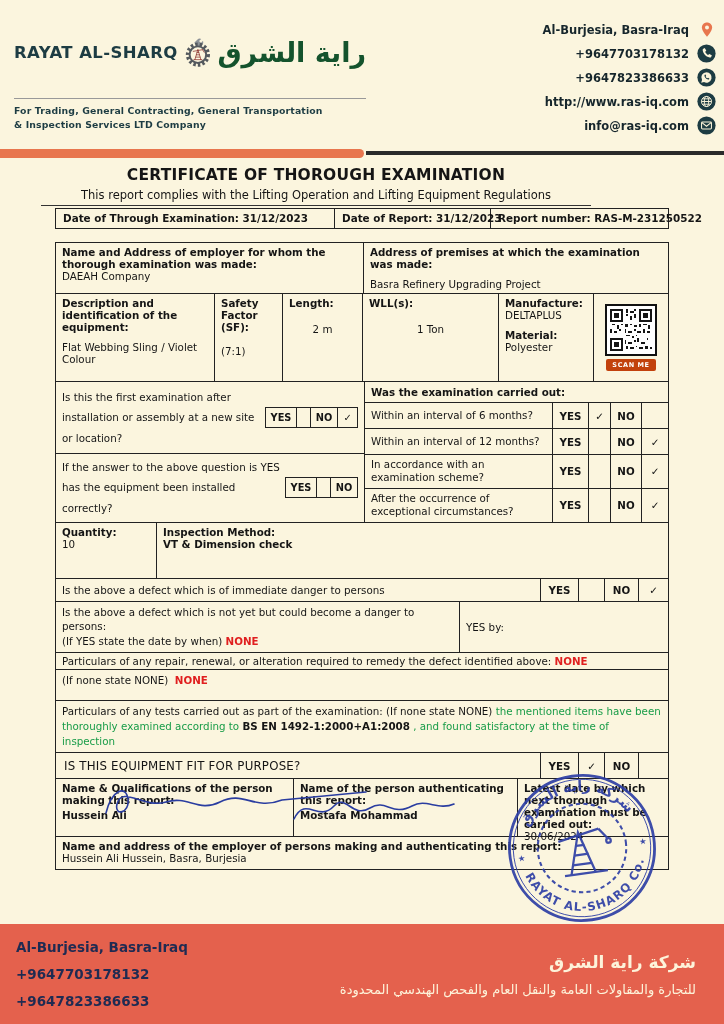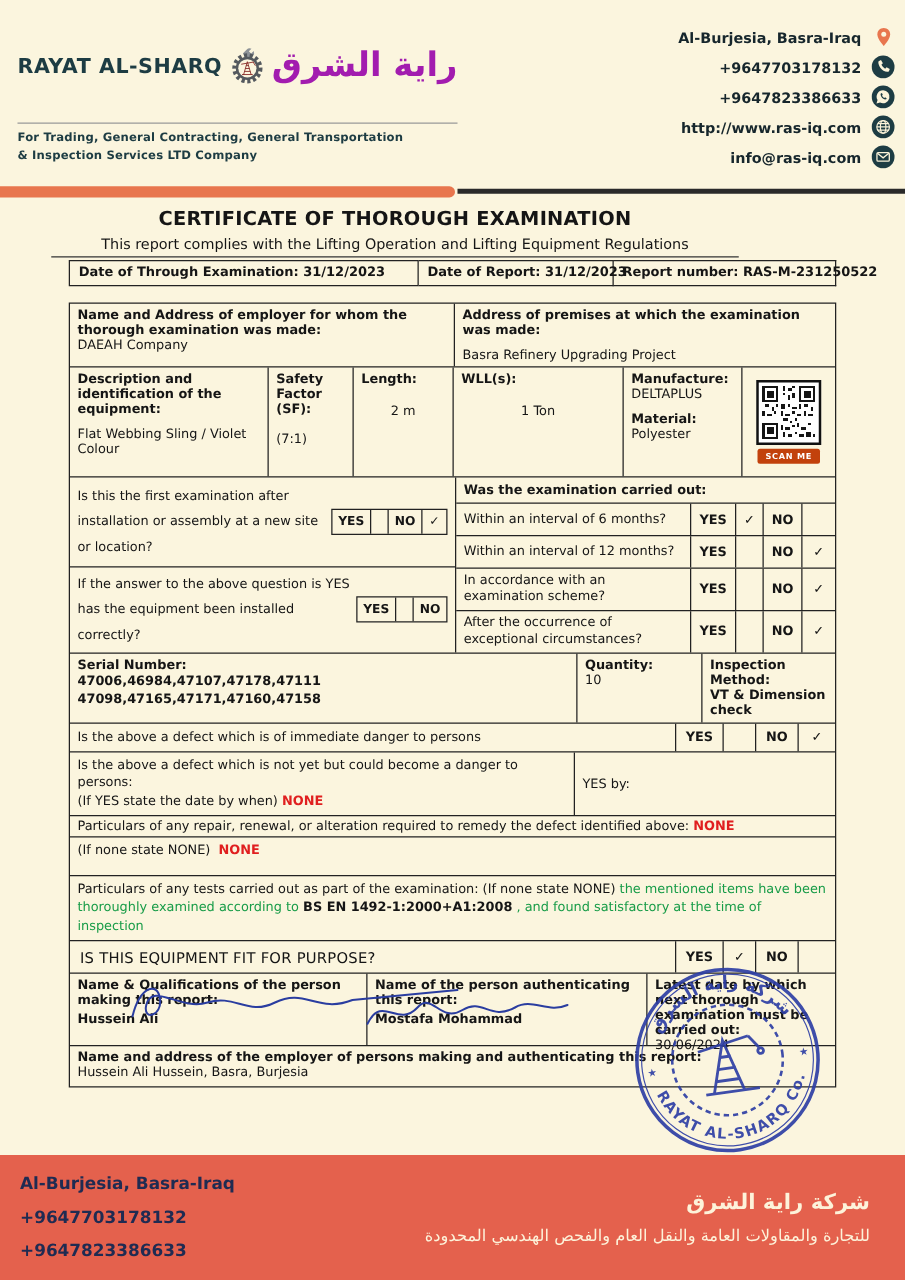--- a/index.html
+++ b/index.html
@@ -5,21 +5,21 @@
   *{box-sizing:border-box;margin:0;padding:0}
   html,body{width:724px;height:1024px;background:#fff}
   .page{width:724px;height:1024px;position:relative;overflow:hidden;background:#fbf5de;
         font-family:"DejaVu Sans","Liberation Sans",sans-serif;color:#151515}
 
   
   .header{position:absolute;top:8px;left:14px;right:8px;display:flex;justify-content:space-between}
   .logo-block{width:352px;padding-top:2px}
   .logo-row{display:flex;align-items:center;justify-content:center;gap:5px}
   .name-en{font-size:16.5px;font-weight:bold;color:#1d3c43;letter-spacing:.4px;white-space:nowrap}
-  .name-ar{font-size:27px;font-weight:bold;color:#a21caf;white-space:nowrap}
+  .name-ar{font-size:27px;font-weight:bold;color:#14532d;white-space:nowrap}
   .taglines{border-top:1.3px solid #999;margin-top:4px;padding-top:5px;}
   .tagline{font-size:9.3px;font-weight:bold;color:#1d3c43;line-height:1.55;letter-spacing:.15px}
   .contact-block{display:flex;flex-direction:column;gap:5px;padding-top:12px}
   .contact-row{display:flex;align-items:center;justify-content:flex-end;gap:8px}
   .contact-text{font-size:11.5px;font-weight:bold;color:#16262c}
   .contact-icon{width:19px;height:19px;flex:0 0 auto;display:flex;align-items:center;justify-content:center}
 
   
   .divider{position:absolute;top:148px;left:0;width:724px;height:10px;display:flex;align-items:center}
   .divider-orange{width:364px;height:9px;background:#e8764e;border-radius:0 5px 5px 0}
@@ -351,25 +351,20 @@
           <div class="qr-text">After the occurrence of exceptional circumstances?</div>
           <div class="qr-cell qc1">YES</div>
           <div class="qr-cell qc2"></div>
           <div class="qr-cell qc3">NO</div>
           <div class="qr-cell qc4">✓</div>
         </div>
       </div>
     </div>
 
     <div class="tr r4">
-      <div class="td w-serial">
-        <div class="b">Serial Number:</div>
-        <div class="serial-nums">47006,46984,47107,47178,47111</div>
-        <div class="serial-nums">47098,47165,47171,47160,47158</div>
-      </div>
       <div class="td w-qty">
         <div class="b">Quantity:</div>
         <div>10</div>
       </div>
       <div class="td w-method">
         <div class="b">Inspection Method:</div>
         <div class="b">VT &amp; Dimension check</div>
       </div>
     </div>
 

